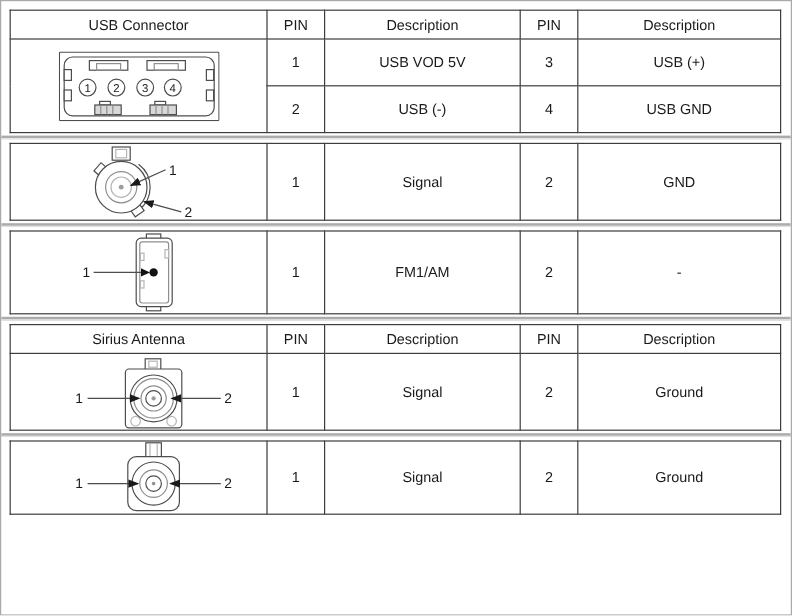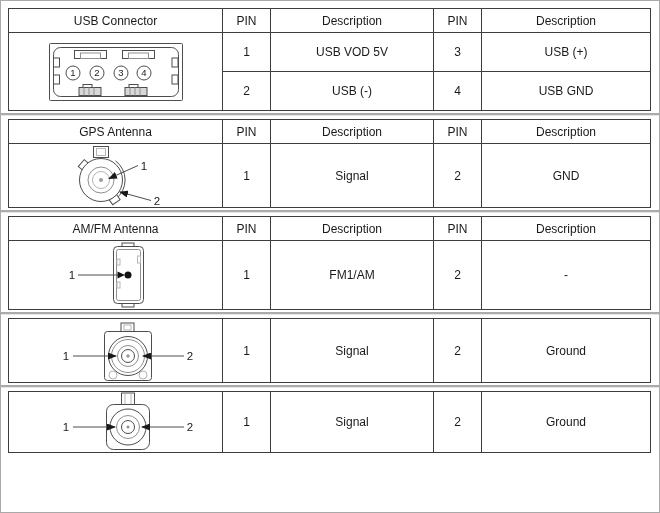--- a/index.html
+++ b/index.html
@@ -137,27 +137,20 @@
 
     <table class="conn t-gps">
       <colgroup>
         <col style="width:214px">
           <col style="width:48px">
           <col style="width:163px">
           <col style="width:48px">
           <col style="width:169px">
       </colgroup>
       <tbody>
-          <tr>
-        <th>GPS Antenna</th>
-        <th>PIN</th>
-        <th>Description</th>
-        <th>PIN</th>
-        <th>Description</th>
-      </tr>
       <tr>
         <td class="diagram-cell">
           <svg width="150" height="61" viewBox="0 0 150 61">
             <defs>
               <marker id="gps-ah" orient="auto" markerWidth="9" markerHeight="7" refX="8" refY="3.5">
                 <path d="M0,0 L9,3.5 L0,7 z" fill="#1a1a1a"></path>
               </marker>
             </defs>
 
             <rect class="ln fillw" x="52.5" y="1.5" width="15" height="11"></rect>
@@ -192,27 +185,20 @@
 
     <table class="conn t-amfm">
       <colgroup>
         <col style="width:214px">
           <col style="width:48px">
           <col style="width:163px">
           <col style="width:48px">
           <col style="width:169px">
       </colgroup>
       <tbody>
-          <tr>
-        <th>AM/FM Antenna</th>
-        <th>PIN</th>
-        <th>Description</th>
-        <th>PIN</th>
-        <th>Description</th>
-      </tr>
       <tr>
         <td class="diagram-cell">
           <svg width="150" height="66" viewBox="0 0 150 66">
 
             <rect class="ln fillw" x="81" y="1" width="12" height="5"></rect>
             <rect class="ln fillw" x="81" y="60.5" width="12" height="4.5"></rect>
 
             <rect class="ln fillw" x="72.5" y="4.5" width="30" height="57" rx="4"></rect>
             <rect class="ln2" x="75.5" y="7.5" width="24" height="51" rx="2"></rect>
             <rect class="ln3" x="76" y="17" width="3" height="6"></rect>
@@ -238,20 +224,27 @@
 
     <table class="conn t-sirius">
       <colgroup>
         <col style="width:214px">
           <col style="width:48px">
           <col style="width:163px">
           <col style="width:48px">
           <col style="width:169px">
       </colgroup>
       <tbody>
+          <tr>
+        <th>Sirius Antenna</th>
+        <th>PIN</th>
+        <th>Description</th>
+        <th>PIN</th>
+        <th>Description</th>
+      </tr>
       <tr>
         <td class="diagram-cell">
           <svg width="160" height="62" viewBox="0 0 160 62">
             <defs>
               <marker id="sir-ah" orient="auto" markerWidth="9" markerHeight="7" refX="8" refY="3.5">
                 <path d="M0,0 L9,3.5 L0,7 z" fill="#1a1a1a"></path>
               </marker>
             </defs>
 
             <rect class="ln fillw" x="85" y="3" width="13" height="9"></rect>

